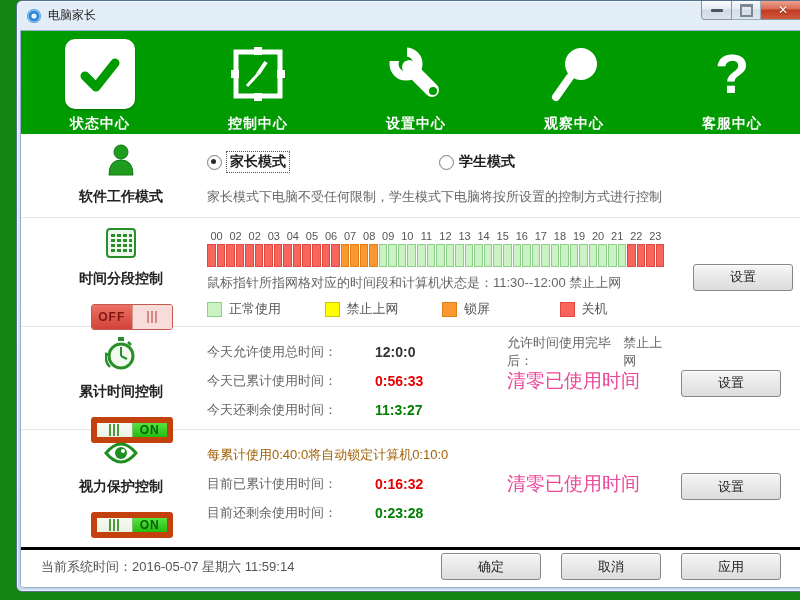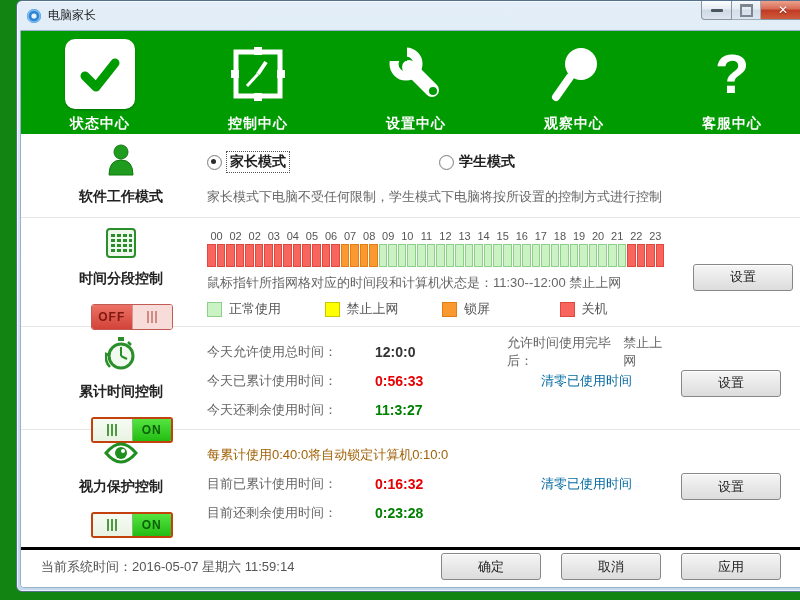--- a/index.html
+++ b/index.html
@@ -53,21 +53,21 @@
   .section{box-sizing:border-box;display:flex;padding:10px 14px 0 20px;border-bottom:1px solid #e7e7e7;}
   .sec1{height:84px;} .sec2{height:109px;} .sec3{height:103px;} .sec4{height:103px;border-bottom:none;}
   .left-col{width:160px;flex:0 0 auto;}
   .sec-head{display:flex;align-items:center;gap:8px;flex-direction:column;}
   .sec-title{font-size:14px;font-weight:bold;color:#222;white-space:nowrap;}
   .mid-col{flex:1;padding-left:6px;}
   .right-col{width:132px;flex:0 0 auto;display:flex;align-items:center;justify-content:center;}
   
   .toggle{width:82px;height:26px;margin:16px 0 0 50px;border-radius:3px;display:flex;overflow:hidden;cursor:pointer;box-sizing:border-box;}
   .toggle.off{border:1px solid #c05a52;}
-  .toggle.on{border:2px solid #c2410c;}
+  .toggle.on{border:6px solid #c2410c;}
   .tg-half{flex:1;display:flex;align-items:center;justify-content:center;font-size:12px;font-weight:bold;}
   .tg-off-active{background:linear-gradient(#ec7166,#d24338);color:#801812;letter-spacing:1px;}
   .tg-off-rest{background:#f7dcda;border-left:1px solid #d8978f;}
   .tg-on-rest{background:linear-gradient(#f6fbf3,#e8f3e2);border-right:1px solid #7fbf70;}
   .tg-on-active{background:linear-gradient(#55e441,#23bc13);color:#0a5f08;letter-spacing:1px;}
   .grip{display:flex;gap:2px;}
   .grip i{display:block;width:2px;height:12px;}
   .grip.red i{background:#cf8b84;}
   .grip.green i{background:#4f9a40;}
   
@@ -92,21 +92,21 @@
   .legend-label{font-size:13px;color:#555;}
   
   .time-cols{display:flex;}
   .time-colA{width:300px;}
   .time-colB{flex:1;}
   .trow{height:29px;display:flex;align-items:center;font-size:13px;}
   .tlabel{color:#666;width:168px;flex:0 0 auto;}
   .tval{font-weight:bold;font-size:14px;}
   .after-line{height:29px;display:flex;align-items:center;font-size:13px;color:#666;}
   .after-val{margin-left:12px;}
-  .link{height:29px;display:flex;align-items:center;font-size:13px;color:#0369a1;cursor:pointer;margin-left:34px;}
+  .link{height:29px;display:flex;align-items:center;font-size:19px;color:#ec4899;cursor:pointer;}
   .vision-desc{height:29px;display:flex;align-items:center;font-size:13px;color:#a16207;}
   
   .btn{
     box-sizing:border-box;width:100px;height:27px;
     border:1px solid #878787;border-radius:3px;
     background:linear-gradient(#f6f6f6,#eaeaea 45%,#dcdcdc);
     box-shadow:inset 0 1px 0 #fff;
     font-size:13px;color:#222;display:flex;align-items:center;justify-content:center;cursor:pointer;
     font-family:"Liberation Sans","DejaVu Sans",sans-serif;
   }

